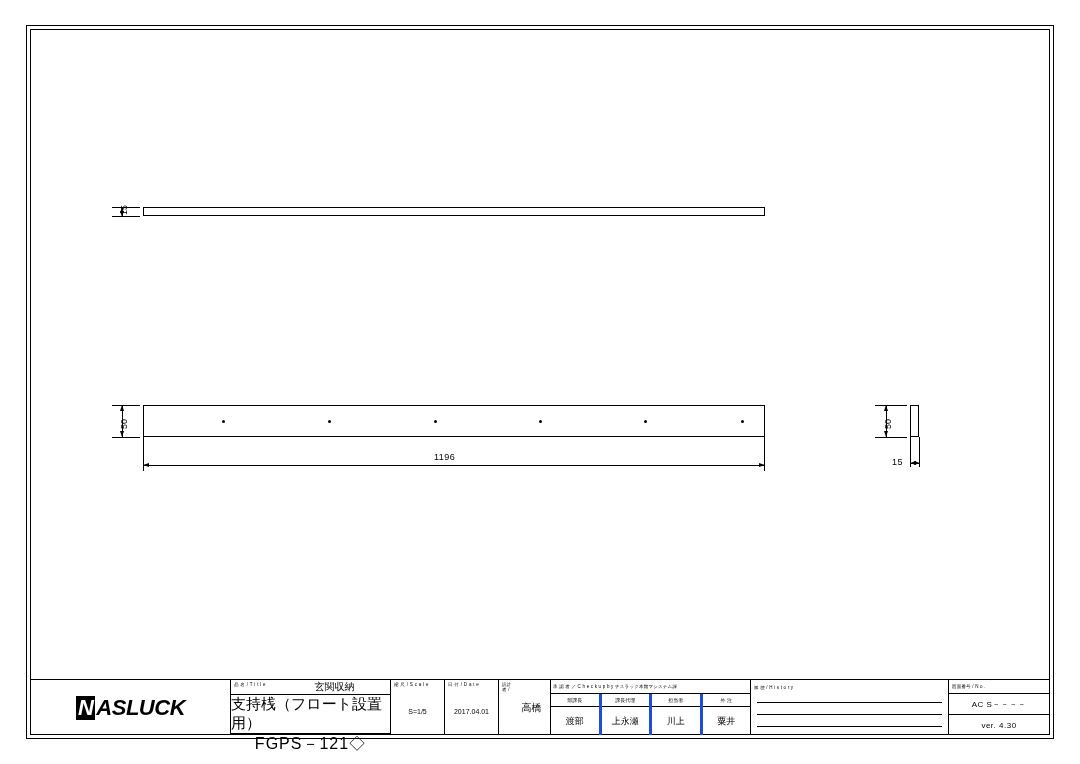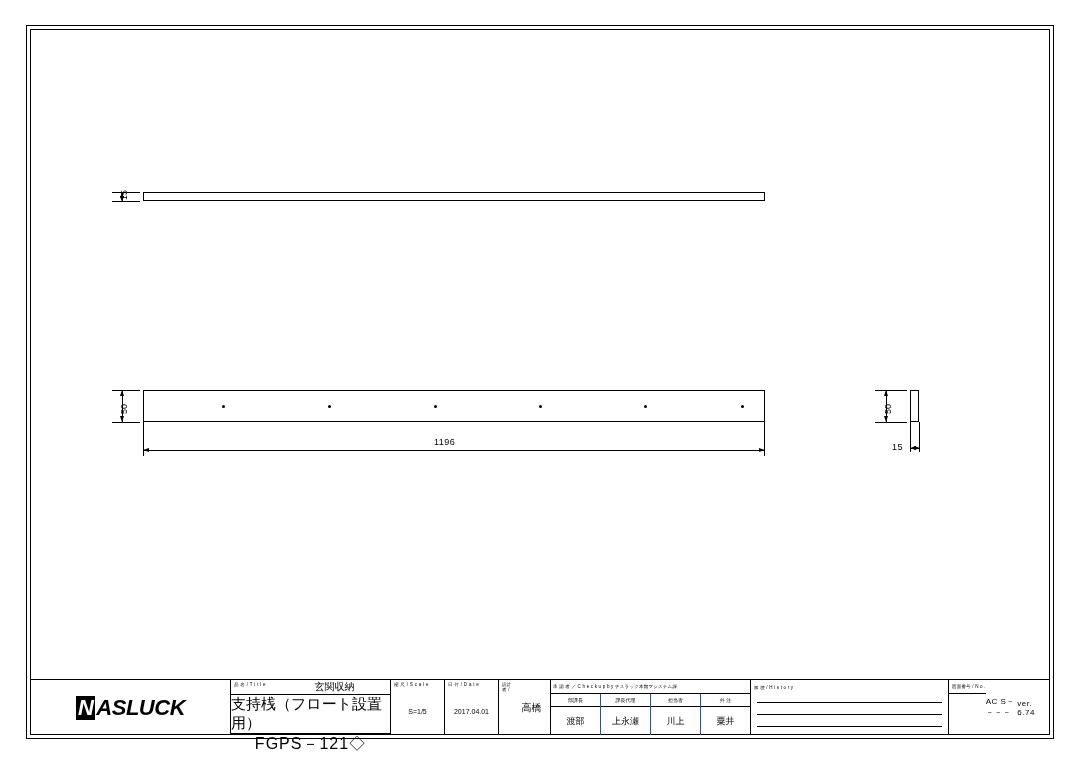--- a/index.html
+++ b/index.html
@@ -38,21 +38,21 @@
     width: 1020px;
     height: 706px;
     border: 1px solid #000;
     box-sizing: border-box;
   }
 
   
   .drawing {
     position: absolute;
     left: 30px;
-    top: 14px;
+    top: 29px;
     width: 1020px;
     height: 650px;
   }
 
   
   .part-thin {
     position: absolute;
     left: 113px;
     top: 178px;
     width: 622px;
@@ -273,21 +273,21 @@
     padding-left: 2px;
     font-size: 4.5px;
     letter-spacing: 0.2px;
   }
   .tb-approve-cols {
     flex: 1;
     display: flex;
   }
   .tb-approve-cols > div {
     flex: 1;
-    border-right: 1px solid #1d4ed8;
+    border-right: 3px solid #1d4ed8;
     box-sizing: border-box;
     display: flex;
     flex-direction: column;
   }
   .tb-approve-cols > div:last-child { border-right: none; }
   .ac-head {
     height: 13px;
     border-bottom: 1px solid #000;
     box-sizing: border-box;
     display: flex;
@@ -326,21 +326,21 @@
     position: absolute;
     left: 6px;
     right: 6px;
     height: 1px;
     background: #000;
   }
 
   .tb-number {
     width: 100px;
     display: flex;
-    flex-direction: row;
+    flex-direction: column;
   }
   .num-head {
     height: 14px;
     box-sizing: border-box;
     display: flex;
     align-items: center;
     padding-left: 3px;
     font-size: 4.5px;
     letter-spacing: 0.2px;
   }
@@ -476,17 +476,17 @@
       <div class="hist-lines">
         <div class="hist-line" style="top:8px;"></div>
         <div class="hist-line" style="top:20px;"></div>
         <div class="hist-line" style="top:32px;"></div>
       </div>
     </div>
 
     <div class="tb-cell tb-number">
       <div class="num-head" style="border-bottom:1px solid #000;">図面番号 / N o .</div>
       <div class="num-row">AC S－－－－</div>
-      <div class="num-row last">ver. 6.74</div>
+      <div class="num-row last">ver. 4.30</div>
     </div>
 
   </div>
 </div>
 
 </body></html>

